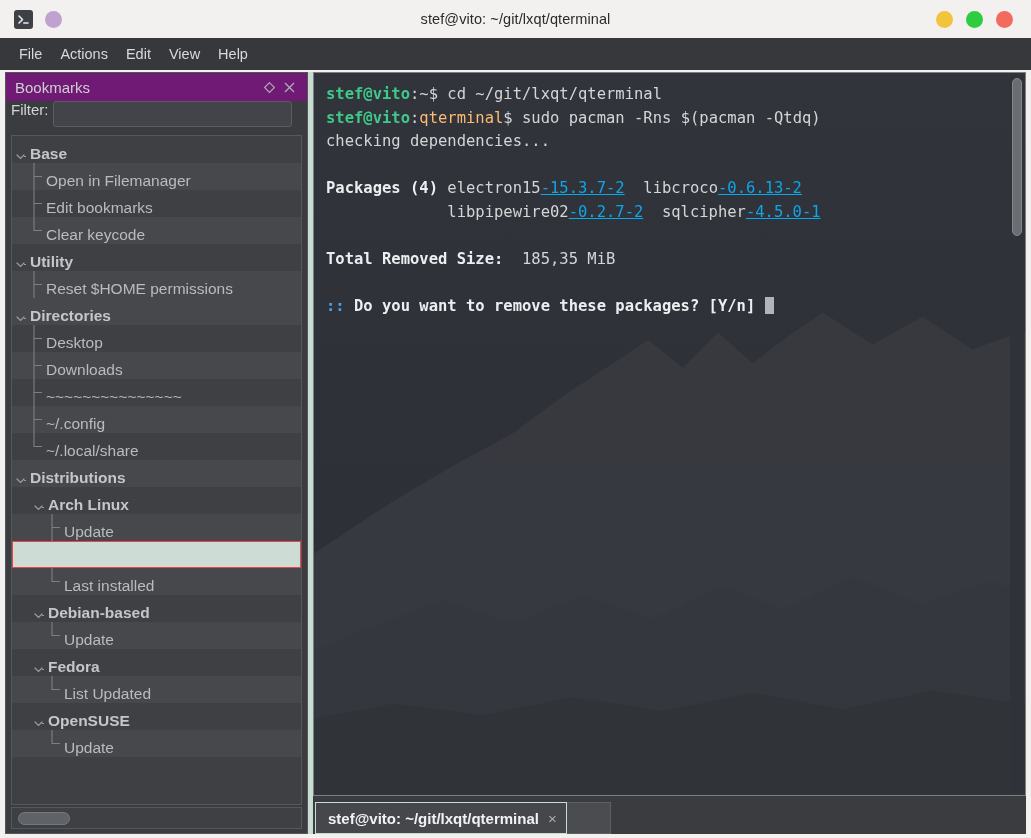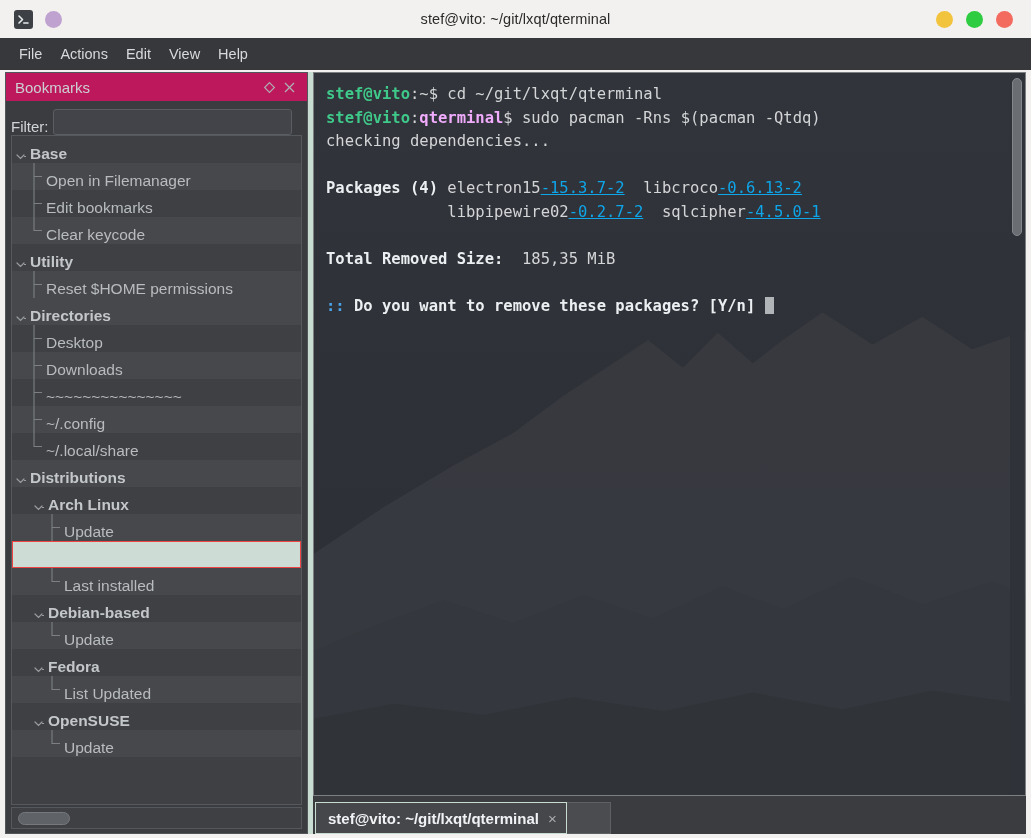--- a/index.html
+++ b/index.html
@@ -87,35 +87,35 @@
     position: absolute; left: 5px; top: 72px;
     width: 303px; height: 762px;
     background: #3a3c40;
     display: flex; flex-direction: column;
     border: 1px solid #52555a;
   }
   .dock-title {
     height: 28px; flex: 0 0 28px;
     display: flex; align-items: center;
     padding: 0 8px 0 9px;
-    background: #be185d;
+    background: #701a75;
   }
   .dock-title-text {
     flex: 1; font-size: 15px; color: #cdd0d2;
   }
   .dock-btn {
     width: 20px; height: 20px;
     display: flex; align-items: center; justify-content: center;
     color: #aeb1b4;
   }
   .dock-btn svg { display: block; }
 
   .filter-row {
     flex: 0 0 34px;
-    display: flex; align-items: flex-end;
+    display: flex; align-items: flex-start;
     padding: 0 15px 0 5px; gap: 4px;
   }
   .filter-label { font-size: 15px; color: #d2d5d7; }
   .filter-input {
     flex: 1; height: 26px;
     background: #424449;
     border: 1px solid #5a5d62;
     border-radius: 3px;
     color: #d8dadb;
     font-family: "Liberation Sans", sans-serif;
@@ -212,21 +212,21 @@
   .term-text {
     position: relative;
     padding: 10px 12px;
     font-family: "DejaVu Sans Mono", "Liberation Mono", monospace;
     font-size: 15.5px;
     line-height: 23.5px;
     color: #d3d5d7;
     white-space: pre;
   }
   .c-user   { color: #3fc98a; font-weight: bold; }
-  .c-path   { color: #f0abfc; font-weight: bold; }
+  .c-path   { color: #fdba74; font-weight: normal; }
   .c-plain  { color: #d3d5d7; }
   .c-bold   { color: #eceff1; font-weight: bold; }
   .c-dim    { color: #0ea5e9; text-decoration: underline; }
   .c-blue   { color: #4aa3e8; font-weight: bold; }
   .cursor {
     display: inline-block;
     width: 9px; height: 17px;
     background: #c9ccce;
     vertical-align: -3px;
     opacity: .85;

